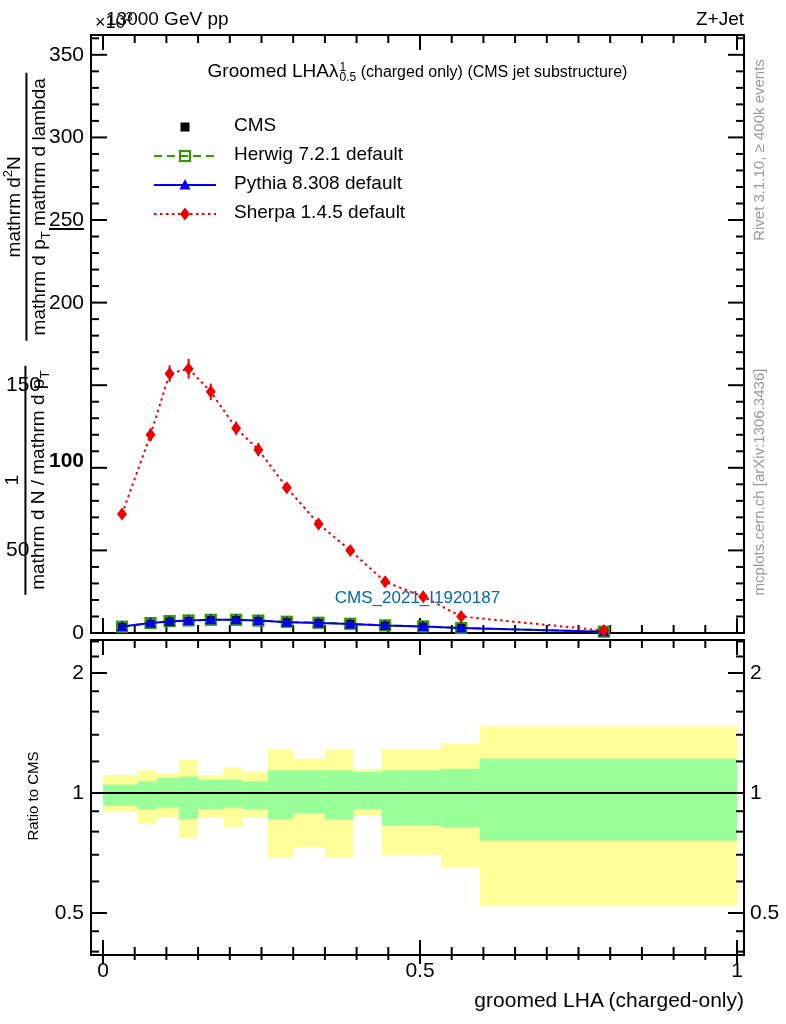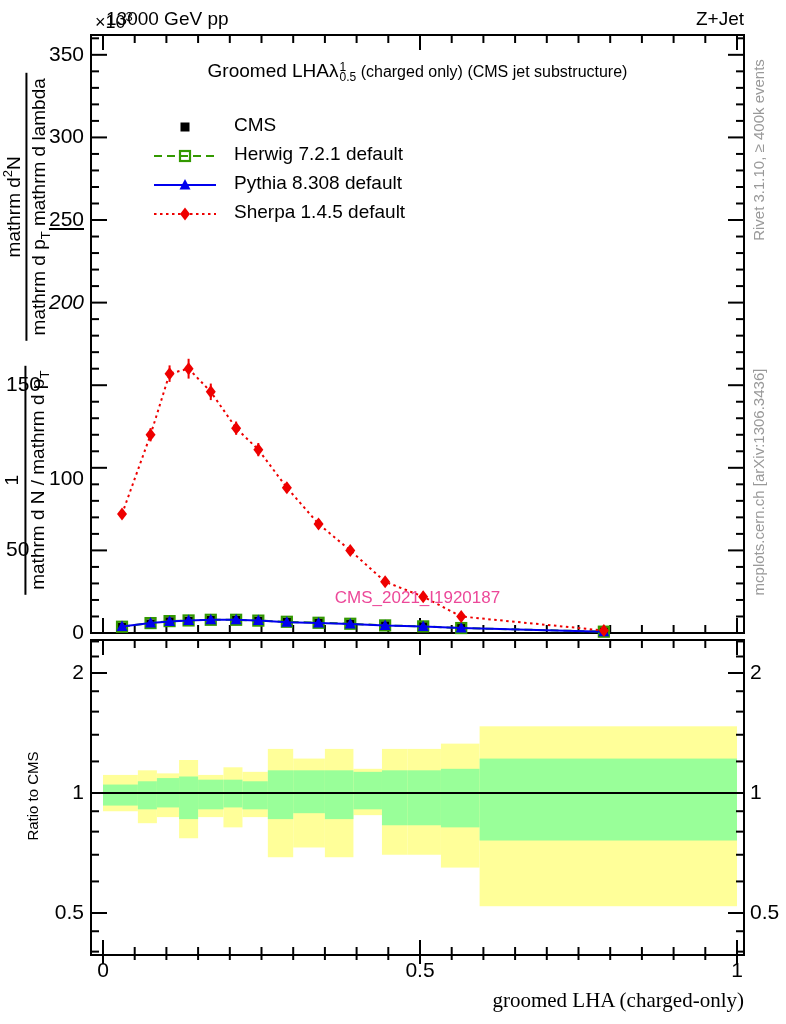--- a/index.html
+++ b/index.html
@@ -11,33 +11,33 @@
   .scale{font-size:18px;margin-left:7px;}
   .scale sup{font-size:13px;}
   .ptitle{font-size:19px;text-align:center;}
   .ptitle .rest{font-size:16px;}
   .stack{display:inline-block;vertical-align:-4px;line-height:10px;font-size:12px;text-align:left;margin-left:1px;}
   .stack span{display:block;}
   .legend{position:absolute;left:150px;top:114px;}
   .lrow{display:flex;align-items:flex-start;height:29px;}
   .lmark{width:70px;height:26px;display:inline-block;}
   .llab{font-size:19px;margin-left:14px;}
-  .watermark{font-size:17px;color:#ec4899;}
+  .watermark{font-size:17px;color:#0369a1;}
   .rot{position:absolute;width:0;height:0;}
   .rot>div{position:absolute;transform:translate(-50%,-50%) rotate(-90deg);white-space:nowrap;}
   .side{font-size:15px;color:#999999;}
   .ratlab{font-size:15px;color:#000;}
   .ylab{font-size:19px;}
   .frac{display:inline-block;text-align:center;vertical-align:middle;margin:0 10px;}
   .frac .num{display:block;border-bottom:2px solid #000;padding:0 5px 1px;}
   .frac .den{display:block;padding:1px 5px 0;}
   .frac sub{font-size:13px;}
   .frac sup{font-size:13px;}
   .tick{position:absolute;font-size:21px;color:#000000;white-space:nowrap;}
-  .xtitle{font-size:21px;font-family:Liberation Serif, serif;}
+  .xtitle{font-size:21px;}
 </style>
 </head>
 <body>
 
 <div class="page" id="page">
 
   <svg id="canvas" width="786" height="1024">
       <rect x="103" y="774.9328388109542" width="34.870000000000005" height="36.307532402451784" fill="#ffff99"></rect>
       <rect x="137.87" y="770.315941073198" width="19.019999999999982" height="52.868710966317735" fill="#ffff99"></rect>
       <rect x="156.89" y="773.3801521260544" width="22.189999999999998" height="43.7293711450651" fill="#ffff99"></rect>
@@ -424,23 +424,23 @@
   </div>
 
   <div class="rot" style="left:32px;top:796px;">
       <div class="ratlab">Ratio to CMS</div>
     </div>
 
   <div class="abs xtitle" style="right:42px;top:988px;">groomed LHA (charged-only)</div>
 
 <div class="tick" style="left: 6px; width: 78px; text-align: right; top: 620px;">0</div>
     <div class="tick" style="left: 6px; width: 78px; text-align: left; top: 537.403px;">50</div>
-    <div class="tick" style="left: 6px; width: 78px; text-align: right; top: 466px;">100</div>
+    <div class="tick" style="left: 6px; width: 78px; text-align: right; top: 448px; font-weight: bold;">100</div>
     <div class="tick" style="left: 6px; width: 78px; text-align: left; top: 372.21px;">150</div>
-    <div class="tick" style="left: 6px; width: 78px; text-align: right; top: 289.613px; font-style: italic;">200</div>
+    <div class="tick" style="left: 6px; width: 78px; text-align: right; top: 289.613px;">200</div>
     <div class="tick" style="left: 6px; width: 78px; text-align: right; top: 207.017px; text-decoration: underline;">250</div>
     <div class="tick" style="left: 6px; width: 78px; text-align: right; top: 124.42px;">300</div>
     <div class="tick" style="left: 6px; width: 78px; text-align: right; top: 41.8232px;">350</div>
     <div class="tick" style="left: 6px; width: 78px; text-align: right; top: 900px;">0.5</div>
     <div class="tick" style="left: 750px; width: 60px; text-align: left; top: 900px;">0.5</div>
     <div class="tick" style="left: 6px; width: 78px; text-align: right; top: 780px;">1</div>
     <div class="tick" style="left: 750px; width: 60px; text-align: left; top: 780px;">1</div>
     <div class="tick" style="left: 6px; width: 78px; text-align: right; top: 660px;">2</div>
     <div class="tick" style="left: 750px; width: 60px; text-align: left; top: 660px;">2</div>
     <div class="tick" style="left: 73px; width: 60px; text-align: center; top: 958px;">0</div>

